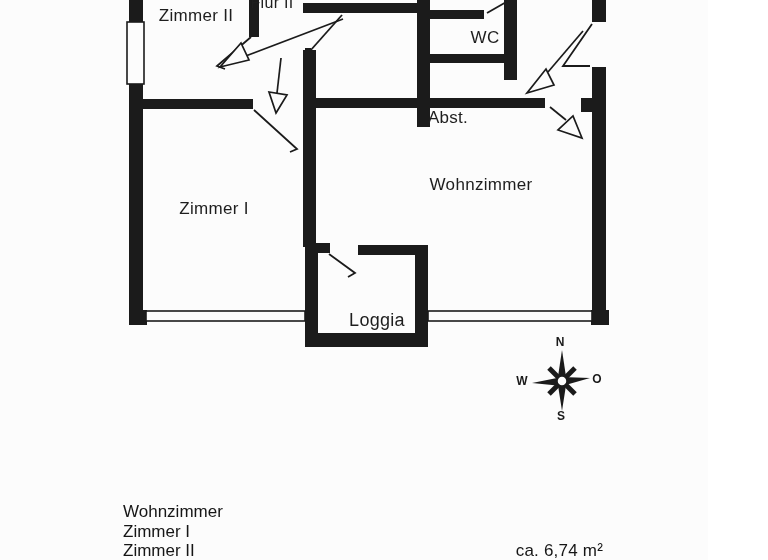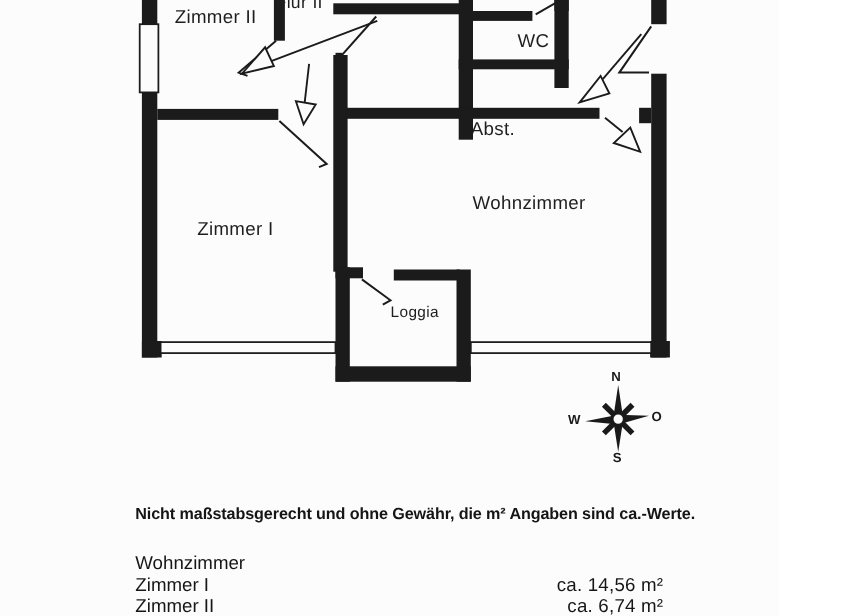--- a/index.html
+++ b/index.html
@@ -14,21 +14,21 @@
   .plan-svg{position:absolute;left:0;top:0;}
   .lbl{
     position:absolute;
     transform:translate(-50%,-50%);
     white-space:nowrap;
     font-size:17px;
     color:#1e1e1e;
     letter-spacing:.3px;
   }
   .lbl.small{font-size:16px;}
-  .lbl.big{font-size:14px;}
+  .lbl.big{font-size:18px;margin-top:37px;}
   .compass-letter{
     position:absolute;
     transform:translate(-50%,-50%);
     font-size:12px;
     font-weight:bold;
     color:#1a1a1a;
   }
   .disclaimer{
     position:absolute;
     left:123px;top:460px;
@@ -135,29 +135,27 @@
   <div class="lbl" style="left:448px;top:86px;margin-top:32px;">Abst.</div>
   <div class="lbl" style="left:481px;top:185px;">Wohnzimmer</div>
   <div class="lbl" style="left:214px;top:209px;">Zimmer I</div>
   <div class="lbl big" style="left:377px;top:283px;">Loggia</div>
 
   <div class="compass-letter" style="left:560px;top:342px;">N</div>
   <div class="compass-letter" style="left:561px;top:416px;">S</div>
   <div class="compass-letter" style="left:522px;top:381px;">W</div>
   <div class="compass-letter" style="left:597px;top:379px;">O</div>
 
-  <div class="disclaimer">Nicht maßstabsgerecht und ohne Gewähr, die m² Angaben sind ca.-Werte.</div>
 
   <div class="area-table">
     <div class="area-row">
       <span class="room">Wohnzimmer</span>
     </div>
     <div class="area-row">
       <span class="room">Zimmer I</span>
-      <span class="val">ca. 14,56 m²</span>
     </div>
     <div class="area-row">
       <span class="room">Zimmer II</span>
       <span class="val">ca. 6,74 m²</span>
     </div>
   </div>
 
 </div>
 
 </body></html>

